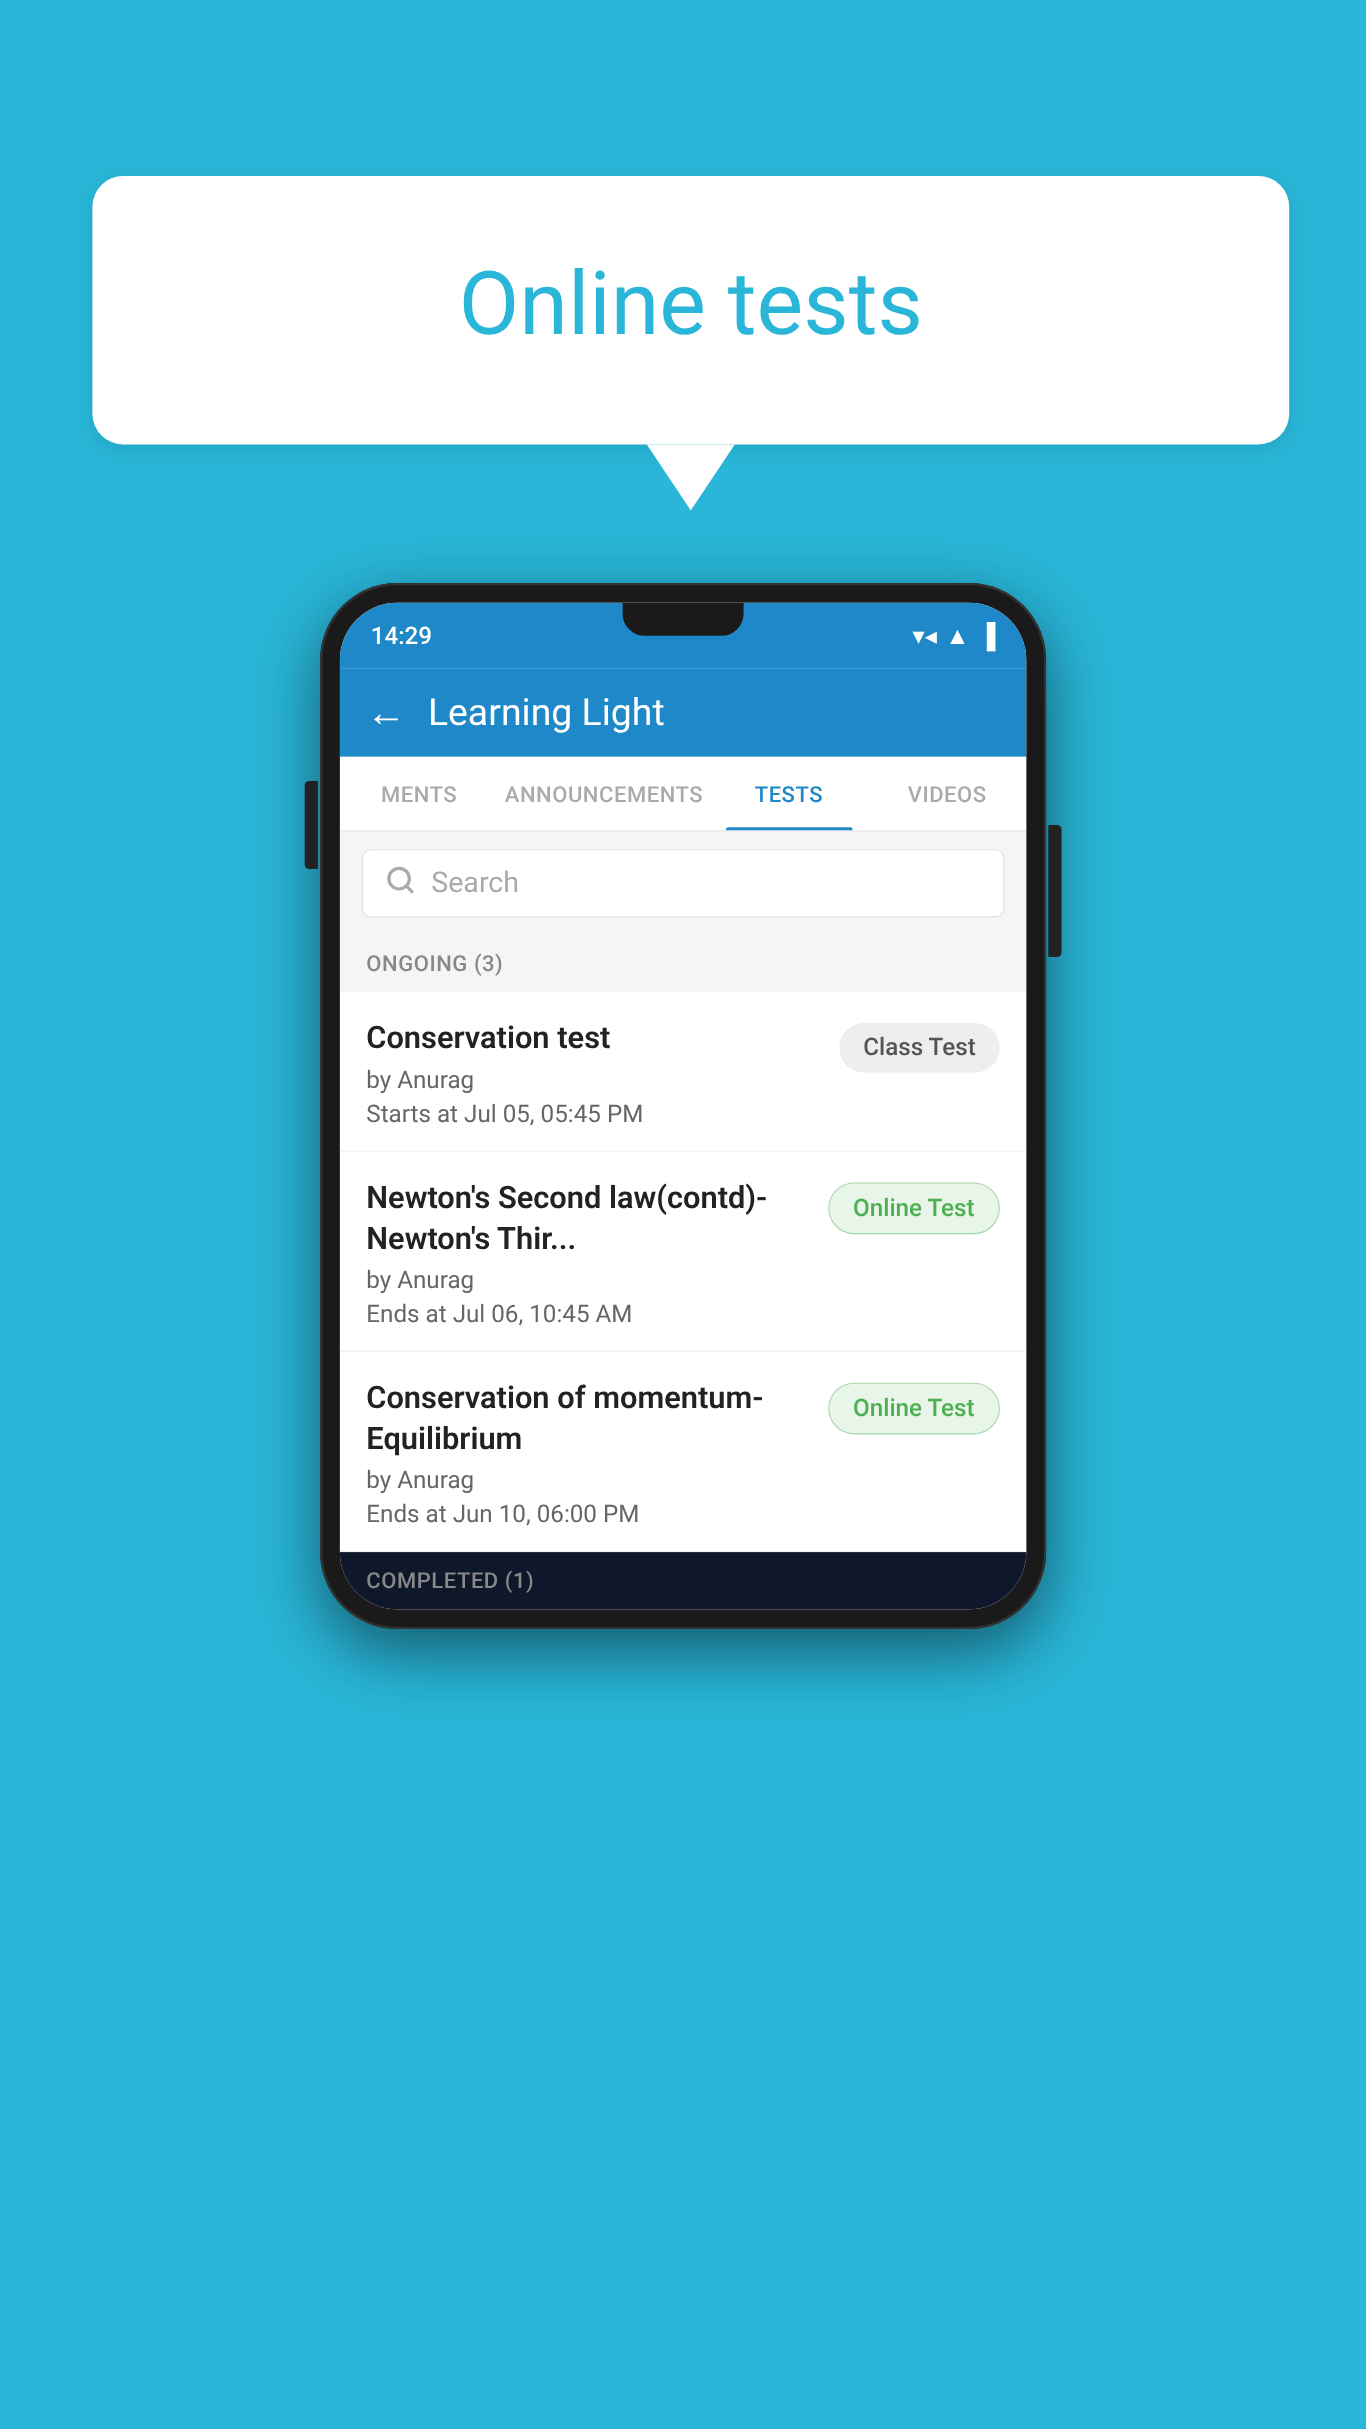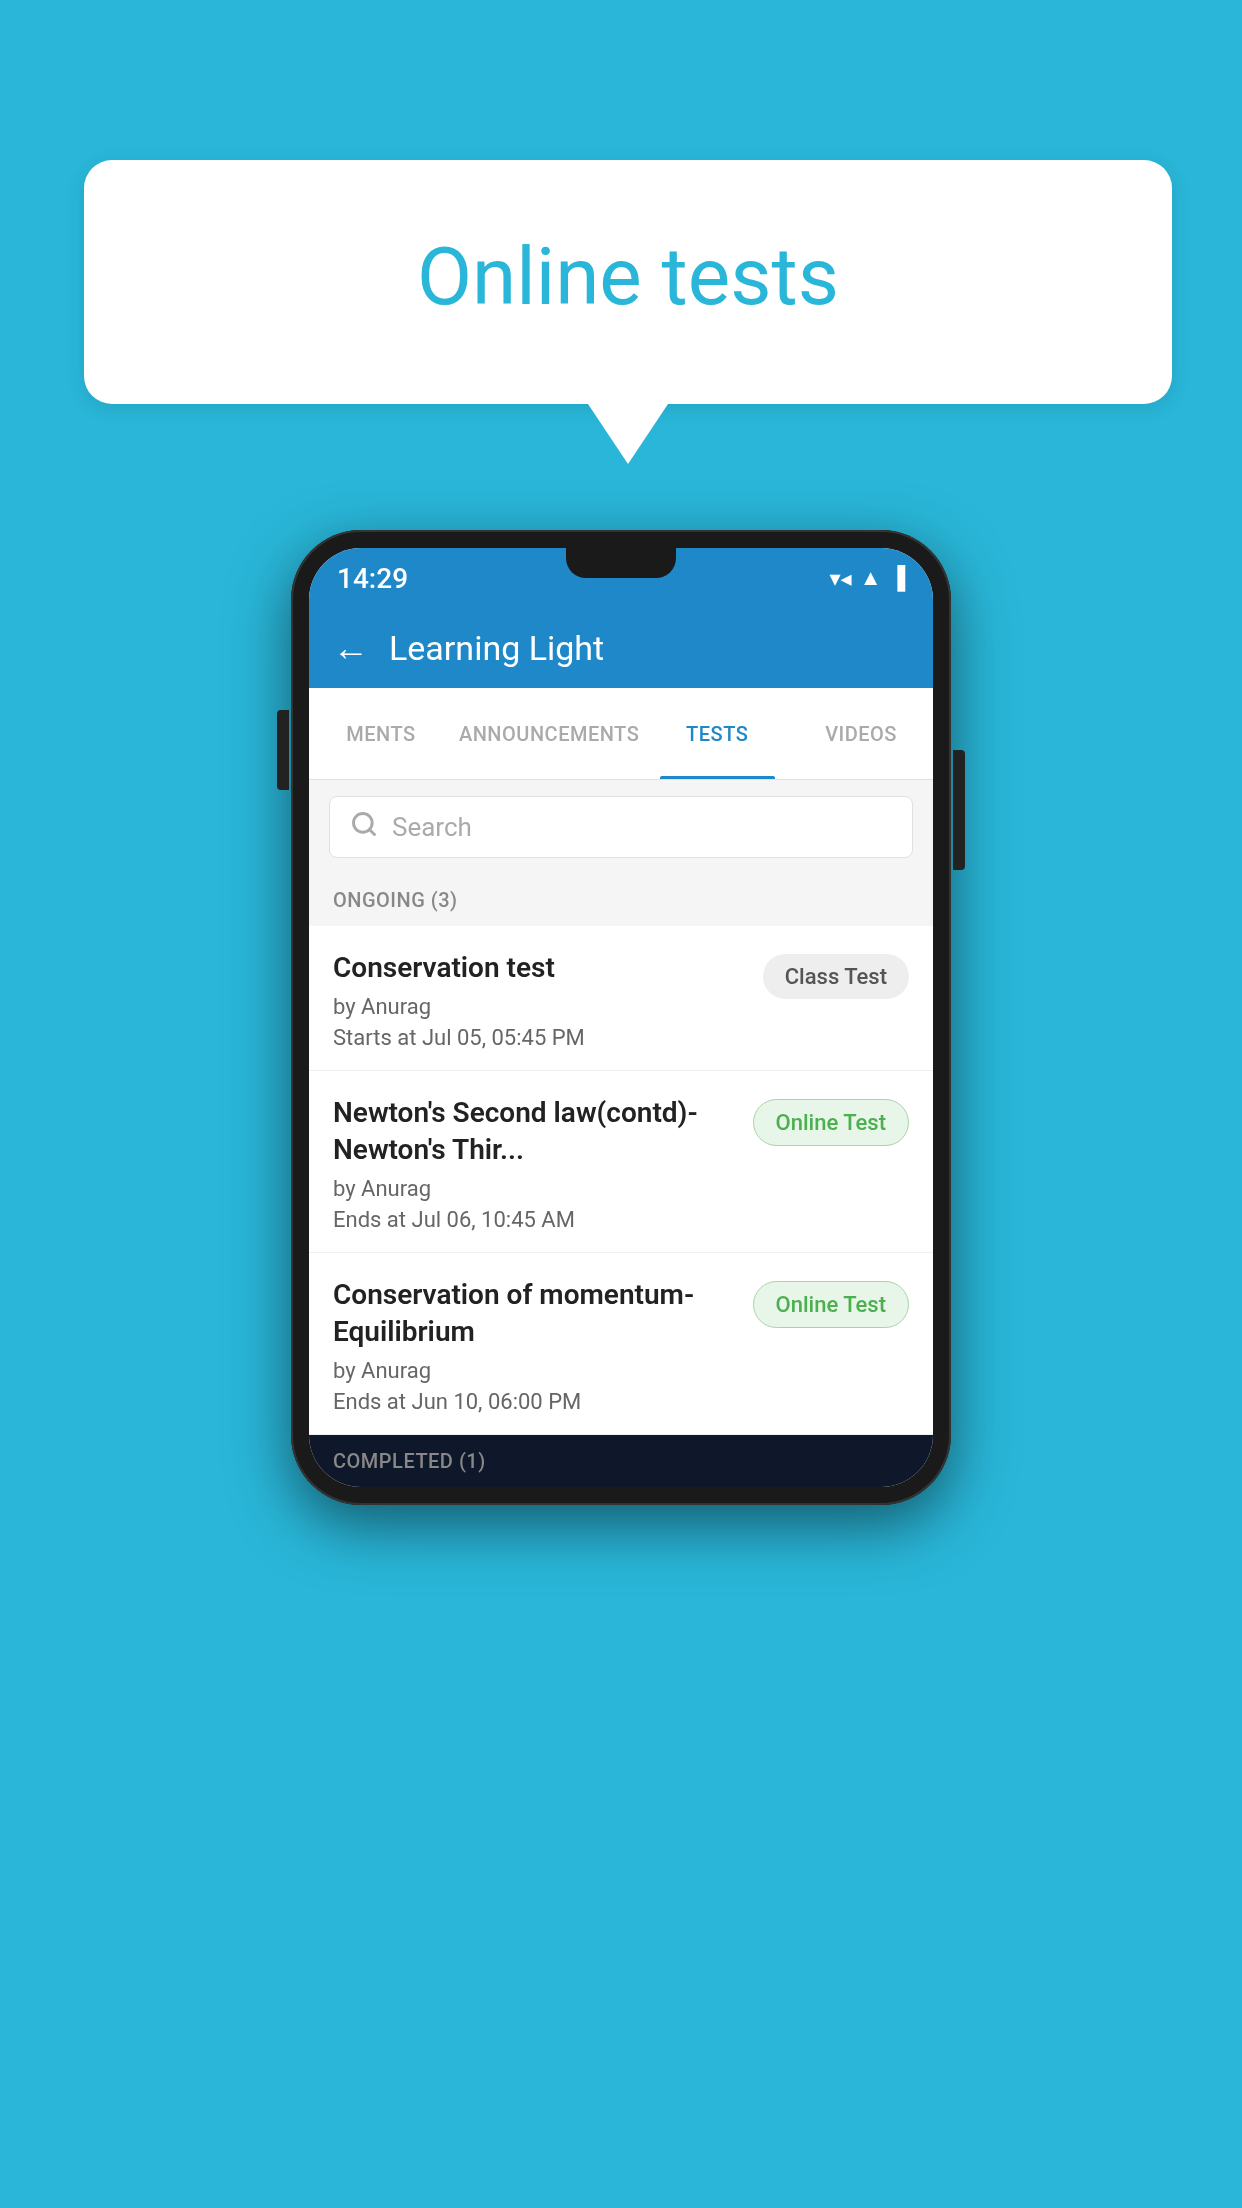--- a/index.html
+++ b/index.html
@@ -103,21 +103,21 @@
       height: 60px;
       display: flex;
       align-items: center;
       justify-content: space-between;
       padding: 0 28px;
       position: relative;
     }
 
     .status-time {
       color: white;
-      font-size: 28px;
+      font-size: 22px;
       font-weight: 500;
     }
 
     .status-icons {
       display: flex;
       align-items: center;
       gap: 8px;
     }
 
     .wifi-icon, .signal-icon, .battery-icon {
@@ -158,21 +158,21 @@
       font-size: 34px;
       font-weight: 400;
     }
 
     
     .tabs-bar {
       background: white;
       display: flex;
       align-items: center;
       border-bottom: 1px solid #e0e0e0;
-      height: 92px;
+      height: 68px;
       overflow: hidden;
     }
 
     .tab-item {
       flex: 1;
       text-align: center;
       font-size: 20px;
       font-weight: 500;
       color: #aaa;
       padding: 0 6px;

